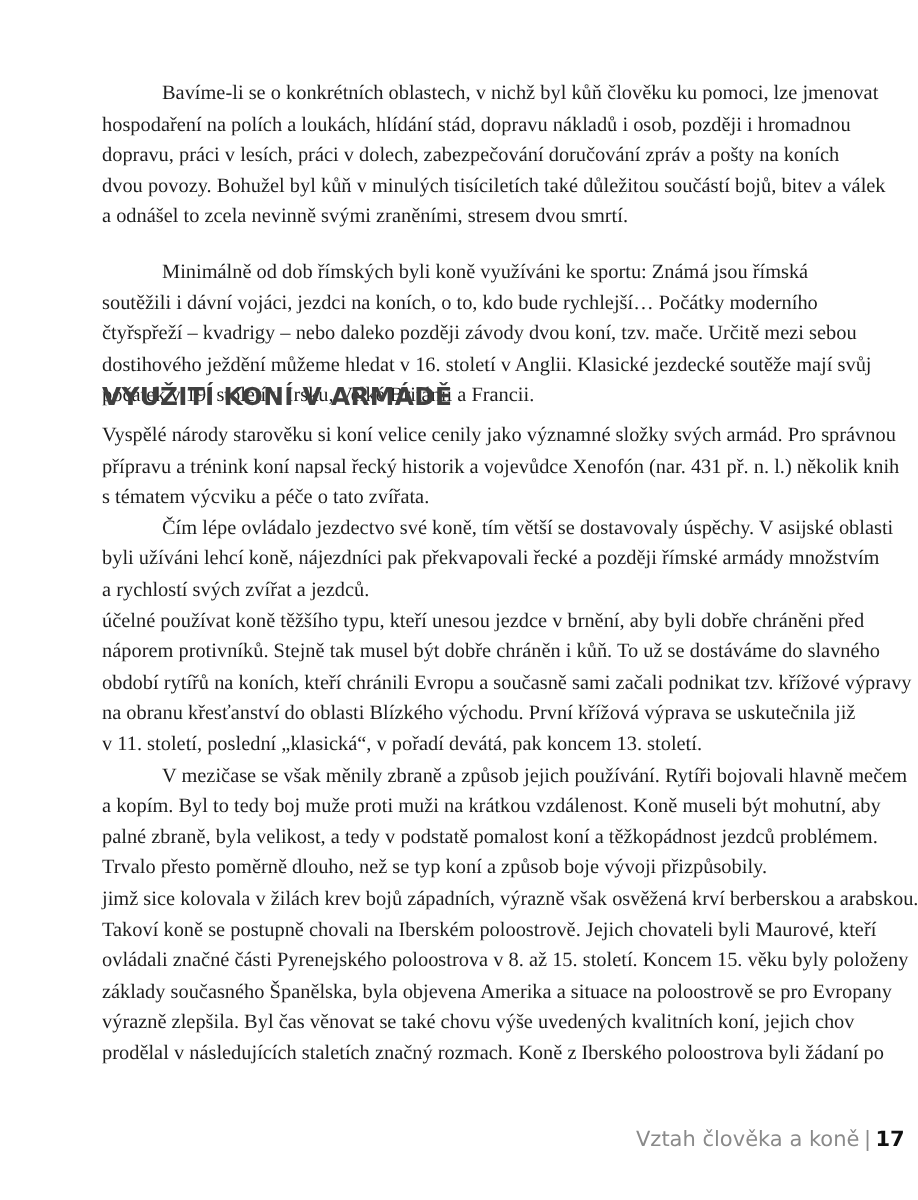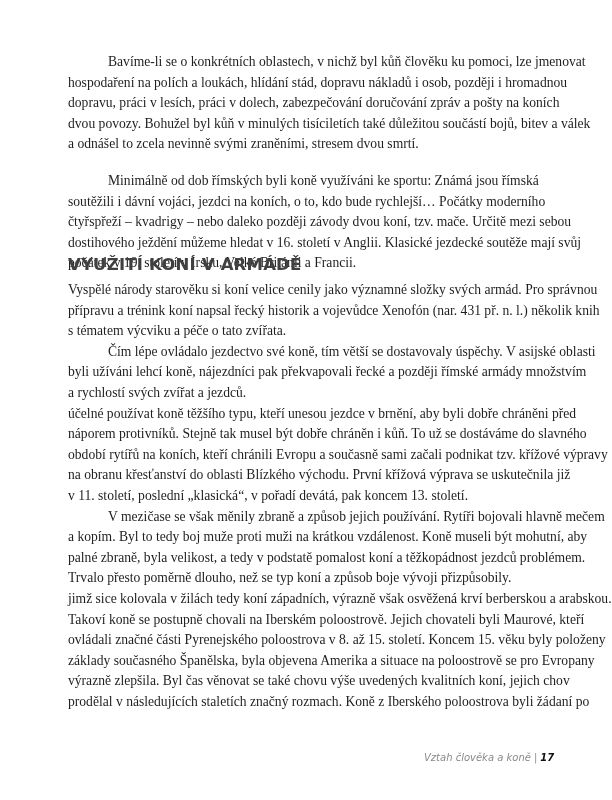--- a/index.html
+++ b/index.html
@@ -17,21 +17,21 @@
     .heading {
       position: absolute; left: 68px; top: 255px;
       font-family: "DejaVu Sans", "Liberation Sans", sans-serif;
       font-weight: bold; font-size: 16.5px; letter-spacing: 0.2px;
       color: #404040; white-space: nowrap;
     }
     .block3 { top: 280px; }
     .footer {
       position: absolute; left: 424px; top: 752px;
       font-family: "DejaVu Sans", "Liberation Sans", sans-serif;
-      font-size: 10px; color: #8a8a8a; white-space: nowrap; font-style: italic;
+      font-size: 14px; color: #8a8a8a; white-space: nowrap;
     }
     .footer .sep { color: #8a8a8a; margin: 0 3px; }
     .footer .num { color: #111; font-weight: bold; }
   </style>
 </head>
 <body>
 
 <div class="page">
 
   <div class="text block1">
@@ -70,21 +70,21 @@
       <span class="line">na obranu křesťanství do oblasti Blízkého východu. První křížová výprava se uskutečnila již</span>
       <span class="line">v 11. století, poslední „klasická“, v pořadí devátá, pak koncem 13. století.</span>
     </div>
     <div>
       <span class="line indent">V mezičase se však měnily zbraně a způsob jejich používání. Rytíři bojovali hlavně mečem</span>
       <span class="line">a kopím. Byl to tedy boj muže proti muži na krátkou vzdálenost. Koně museli být mohutní, aby</span>
       <span class="line">palné zbraně, byla velikost, a tedy v podstatě pomalost koní a těžkopádnost jezdců problémem.</span>
       <span class="line">Trvalo přesto poměrně dlouho, než se typ koní a způsob boje vývoji přizpůsobily.</span>
     </div>
     <div>
-      <span class="line">jimž sice kolovala v žilách tedy koní západních, výrazně však osvěžená krví berberskou a arabskou.</span>
+      <span class="line">jimž sice kolovala v žilách krev bojů západních, výrazně však osvěžená krví berberskou a arabskou.</span>
       <span class="line">Takoví koně se postupně chovali na Iberském poloostrově. Jejich chovateli byli Maurové, kteří</span>
       <span class="line">ovládali značné části Pyrenejského poloostrova v 8. až 15. století. Koncem 15. věku byly položeny</span>
       <span class="line">základy současného Španělska, byla objevena Amerika a situace na poloostrově se pro Evropany</span>
       <span class="line">výrazně zlepšila. Byl čas věnovat se také chovu výše uvedených kvalitních koní, jejich chov</span>
       <span class="line">prodělal v následujících staletích značný rozmach. Koně z Iberského poloostrova byli žádaní po</span>
     </div>
   </div>
 
   <div class="footer">
     <span>Vztah člověka a koně</span><span class="sep">|</span><span class="num">17</span>

